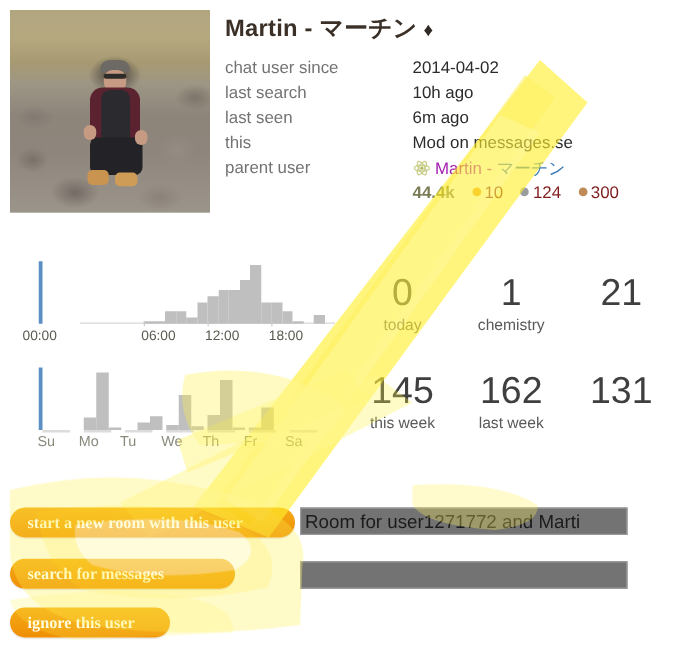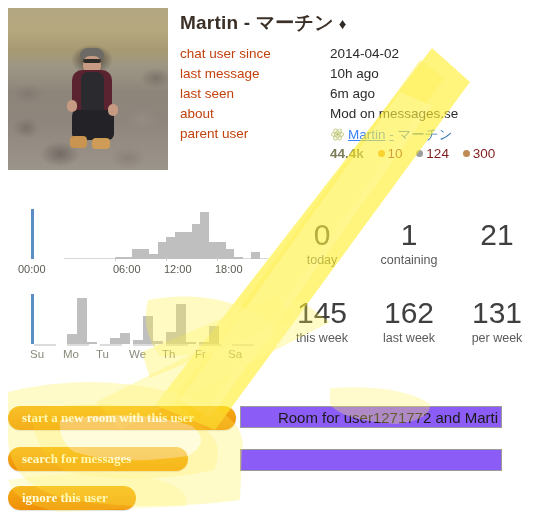--- a/index.html
+++ b/index.html
@@ -107,25 +107,25 @@
 
   
   #info {
     position: absolute;
     left: 180px; top: 44px;
     width: 360px;
     border-collapse: collapse;
     font-size: 13.5px;
   }
   #info td { padding: 2px 0 3px 0; vertical-align: top; }
-  #info td.k { color: #c2410c; width: 150px; }
+  #info td.k { color: #737373; width: 150px; }
   #info td.v { color: #2b2b2b; }
 
   .parent-link { color: #3b7ab5; text-decoration: none; }
-  .parent-name { color: #3b82f6; text-decoration: underline; }
+  .parent-name { color: #a21caf; }
   .site-icon {
     display: inline-block;
     width: 15px; height: 15px;
     vertical-align: -3px;
     margin-right: 3px;
   }
 
   #rep-row { margin-top: 2px; font-size: 13.5px; white-space: nowrap; }
   #rep-row .rep { font-weight: bold; color: #7a7a55; }
   #rep-row .badge { margin-left: 10px; color: #7f1d1d; }
@@ -207,27 +207,26 @@
     box-shadow: 0 1px 1px rgba(0,0,0,.12);
   }
   #btn-room   { left: 8px;  top: 406px; width: 228px; }
   #btn-search { left: 8px;  top: 447px; width: 180px; }
   #btn-ignore { left: 8px;  top: 486px; width: 128px; }
 
   .txt {
     position: absolute;
     height: 22px;
     border: 1px solid #9a9a9a;
-    background: #8b5cf6;
+    background: #737373;
     font-size: 15px;
     color: #1b1b1b;
     padding: 0 3px;
     font-family: "Liberation Sans", sans-serif;
     box-sizing: border-box;
-    text-align: right;
   }
   #input-room   { left: 240px; top: 406px; width: 262px; }
   #input-search { left: 240px; top: 449px; width: 262px; }
 
   
   #highlighter {
     position: absolute;
     inset: 0;
     pointer-events: none;
   }
@@ -256,29 +255,29 @@
   <span>Martin - マーチン</span><span class="diamond">♦</span>
 </div>
 
 <table id="info">
   <tbody>
     <tr>
       <td class="k">chat user since</td>
       <td class="v">2014-04-02</td>
     </tr>
     <tr>
-      <td class="k">last message</td>
+      <td class="k">last search</td>
       <td class="v">10h ago</td>
     </tr>
     <tr>
       <td class="k">last seen</td>
       <td class="v">6m ago</td>
     </tr>
     <tr>
-      <td class="k">about</td>
+      <td class="k">this</td>
       <td class="v">Mod on messages.se</td>
     </tr>
     <tr>
       <td class="k">parent user</td>
       <td class="v">
         <span class="site-icon">
           <svg viewBox="0 0 16 16" width="15" height="15" aria-hidden="true">
             <g stroke="#c9cf8a" stroke-width="1.1" fill="none">
               <ellipse cx="8" cy="8" rx="6.4" ry="2.6"></ellipse>
               <ellipse cx="8" cy="8" rx="6.4" ry="2.6" transform="rotate(60 8 8)"></ellipse>
@@ -366,36 +365,35 @@
       <div class="tickmark" style="left: 214px; height: 2px; width: 22px; background: rgb(220, 220, 220);"></div>
     </div>
 </div>
 
 <div class="stat" id="s-today">
   <div class="num">0</div>
   <div class="lbl">today</div>
 </div>
 <div class="stat" id="s-yesterday">
   <div class="num">1</div>
-  <div class="lbl">containing</div>
+  <div class="lbl">chemistry</div>
 </div>
 <div class="stat" id="s-perday">
   <div class="num">21</div>
 </div>
 <div class="stat" id="s-thisweek">
   <div class="num">145</div>
   <div class="lbl">this week</div>
 </div>
 <div class="stat" id="s-lastweek">
   <div class="num">162</div>
   <div class="lbl">last week</div>
 </div>
 <div class="stat" id="s-perweek">
   <div class="num">131</div>
-  <div class="lbl">per week</div>
 </div>
 
 <button class="btn" id="btn-room">start a new room with this user</button>
 <button class="btn" id="btn-search">search for messages containing</button>
 <button class="btn" id="btn-ignore">ignore this user</button>
 
 <input class="txt" id="input-room" type="text" value="Room for user1271772 and Marti" style="">
 <input class="txt" id="input-search" type="text" placeholder="" style="">
 
 <svg id="highlighter" width="543" height="518" viewBox="0 0 543 518">

